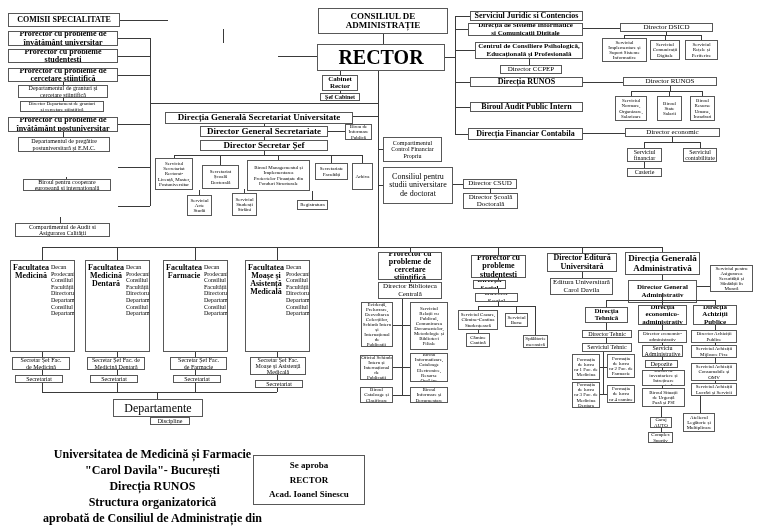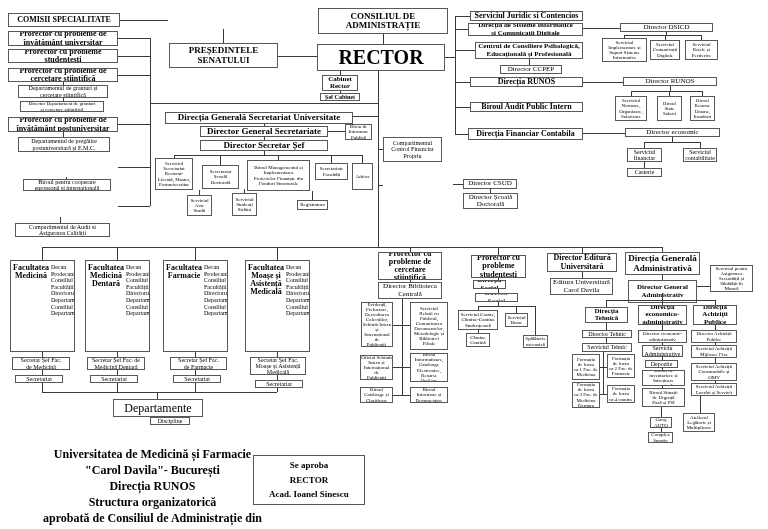--- a/index.html
+++ b/index.html
@@ -18,22 +18,20 @@
   .vln{width:1px}.hln{height:1px}
   .footer{position:absolute;font-weight:bold;font-size:12px;line-height:1.33;
           text-align:center;white-space:pre-line}
 </style>
 </head>
 <body>
 
 <div id="stage">
 
   <div class="bx f8 b" style="left:8px;top:13px;width:112px;height:14px">COMISII SPECIALITATE</div>
-  <div class="bx f9 b" style="left:169px;top:43px;width:109px;height:25px">PREȘEDINTELE
-SENATULUI</div>
   <div class="bx f9 b" style="left:318px;top:8px;width:130px;height:26px">CONSILIUL DE
 ADMINISTRAȚIE</div>
   <div class="bx f20 b" style="left:317px;top:44px;width:128px;height:27px">RECTOR</div>
   <div class="bx f7 b" style="left:322px;top:75px;width:36px;height:16px">Cabinet
 Rector</div>
   <div class="bx f6 b" style="left:320px;top:93px;width:40px;height:8px">Șef Cabinet</div>
 
   <div class="bx f8 b" style="left:8px;top:31px;width:110px;height:15px">Prorector cu probleme de
 învățământ universitar</div>
   <div class="bx f8 b" style="left:8px;top:49px;width:110px;height:14px">Prorector cu probleme
@@ -78,20 +76,23 @@
 Acte
 Studii</div>
   <div class="bx f5" style="left:232px;top:193px;width:25px;height:23px">Serviciul
 Studenți
 Străini</div>
   <div class="bx f5" style="left:297px;top:200px;width:31px;height:10px">Registratura</div>
 
   <div class="bx f6" style="left:383px;top:137px;width:59px;height:25px">Compartimentul
 Control Financiar
 Propriu</div>
+  <div class="bx f8" style="left:383px;top:167px;width:70px;height:37px">Consiliul pentru
+studii universitare
+de doctorat</div>
   <div class="bx f7" style="left:463px;top:179px;width:54px;height:10px">Director CSUD</div>
   <div class="bx f7" style="left:463px;top:193px;width:55px;height:16px">Director Școală
 Doctorală</div>
 
   <div class="bx f8 b" style="left:470px;top:11px;width:113px;height:10px">Serviciul Juridic si Contencios</div>
   <div class="bx f7 b" style="left:468px;top:23px;width:115px;height:13px">Direcția de Sisteme Informatice
 si Comunicatii Digitale</div>
   <div class="bx f7 b" style="left:475px;top:42px;width:108px;height:17px">Centrul de Consiliere Psihologică,
 Educațională și Profesională</div>
   <div class="bx f7" style="left:500px;top:65px;width:62px;height:9px">Director CCPEP</div>

